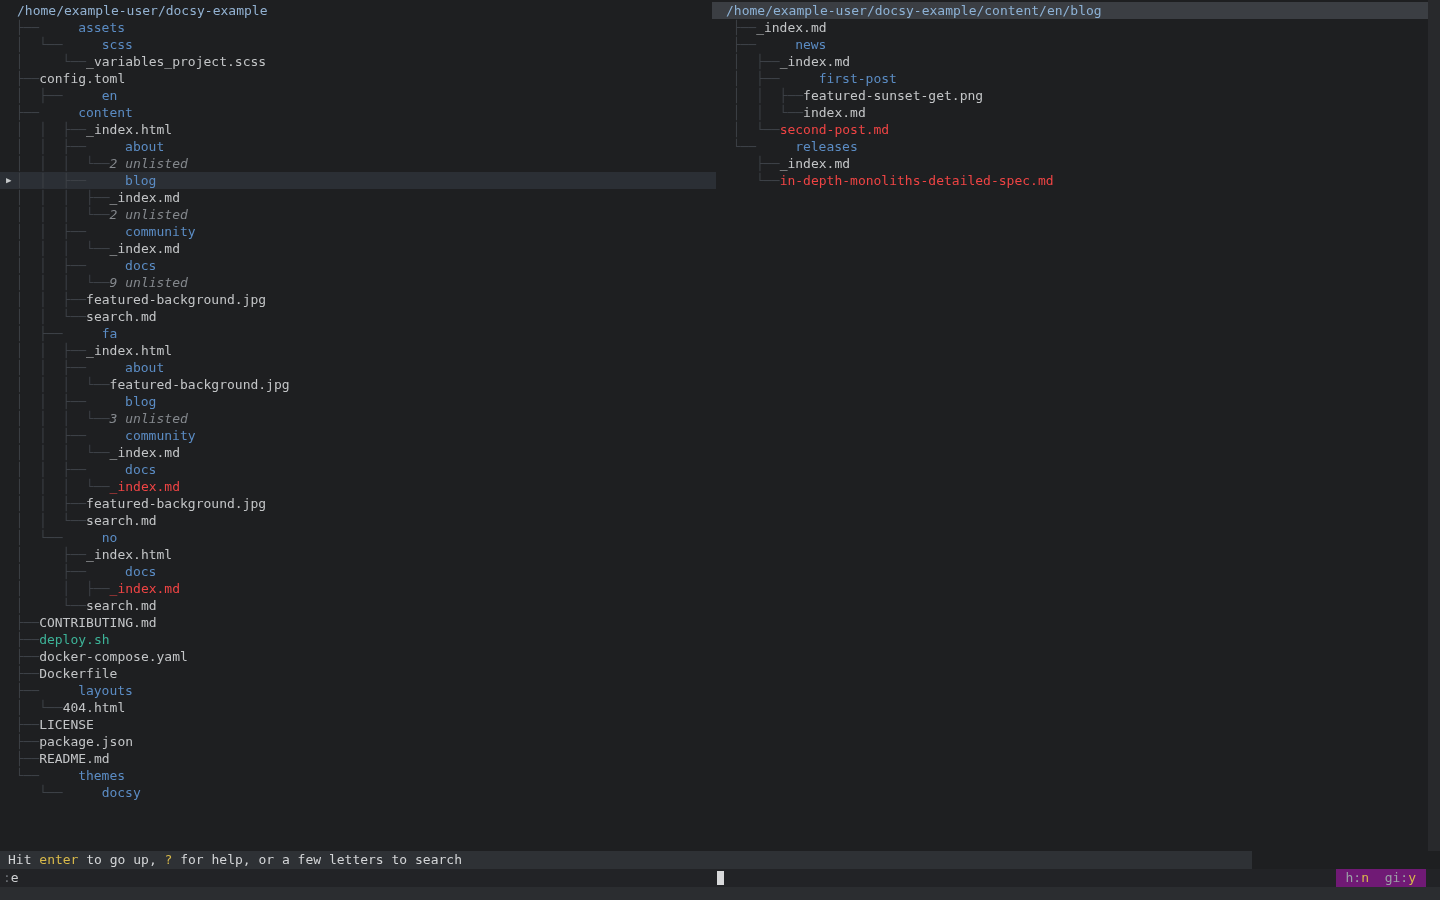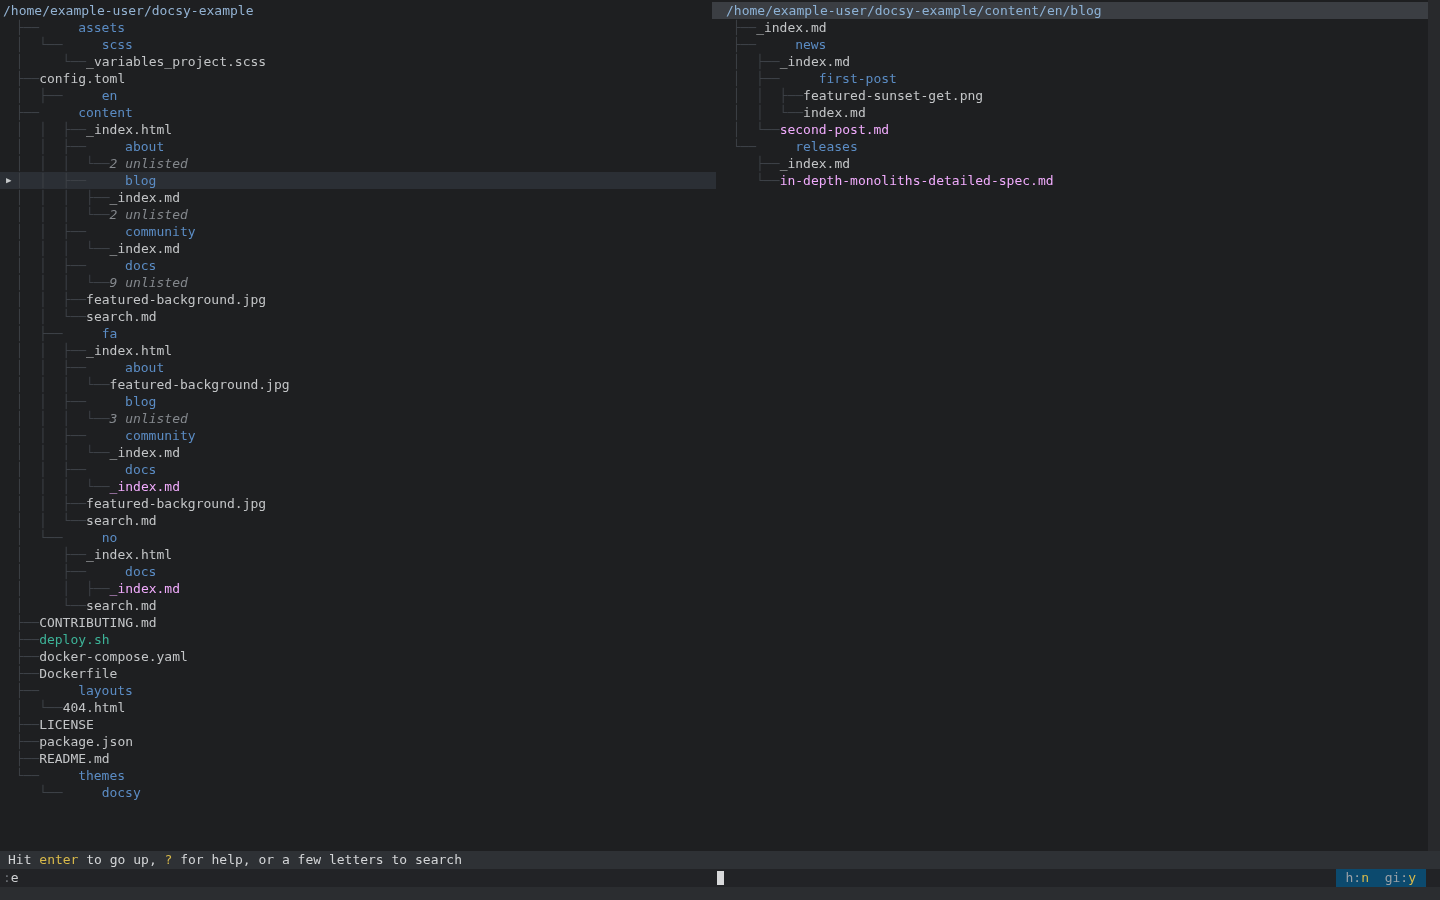--- a/index.html
+++ b/index.html
@@ -10,56 +10,56 @@
     font-size: 13px;
     overflow: hidden;
   }
   .screen { position: relative; width: 1440px; height: 900px; }
 
   .panel { position: absolute; top: 0; height: 851px; overflow: hidden; padding-top: 2px; }
   .panel.left  { left: 0;     width: 716px; }
   .panel.right { left: 712px; width: 716px; }
 
   .panel-header { height: 17px; line-height: 17px; white-space: pre; color: #93b2d2; }
-  .panel.left  .panel-header { padding-left: 3px; }
+  .panel.left  .panel-header { padding-left: 17px; }
   .panel.right .panel-header { padding-left: 14px; background: #3b3e43; color: #8db2d6; }
 
   .row { position: relative; height: 17px; line-height: 17px; white-space: pre; }
   .panel.right .row { padding-left: 5px; }
   .row.selected { background: #2b2f35; }
   .sel-arrow {
     position: absolute; left: 6px; top: 0;
     font-size: 9px; line-height: 17px; color: #c6c9cb;
   }
 
   .tree     { color: #3c4046; }
   .dir      { color: #5b8cc4; margin-left: 39px; }
   .file     { color: #c3c5c7; }
-  .mod      { color: #f0abfc; }
+  .mod      { color: #ef4444; }
   .exec     { color: #3db398; }
   .unlisted { color: #84888d; font-style: italic; }
 
   .scrollbar { position: absolute; right: 0; top: 0; width: 12px; height: 851px; background: #28292c; }
 
   .status-bar {
-    position: absolute; left: 0; top: 851px; width: 1440px; height: 18px;
+    position: absolute; left: 0; top: 851px; width: 1252px; height: 18px;
     background: #2e3135; line-height: 18px; padding-left: 8px;
     color: #d3d5d7; white-space: pre;
   }
   .status-bar .accent { color: #d9ba4a; }
   .status-bar .normal { color: #d3d5d7; }
 
   .input-bar { position: absolute; left: 0; top: 869px; width: 1440px; height: 18px; background: #222326; }
   .input-left { position: absolute; left: 3px; top: 0; line-height: 18px; white-space: pre; }
   .prompt { color: #6f7378; }
   .val    { color: #cfd1d3; }
   .cursor { position: absolute; left: 717px; top: 2px; width: 7px; height: 14px; background: #d8d9da; }
   .flags {
     position: absolute; right: 14px; top: 0; height: 18px;
-    background: #0c4a6e; padding: 0 10px; line-height: 18px; white-space: pre;
+    background: #701a75; padding: 0 10px; line-height: 18px; white-space: pre;
   }
   .flag-label { color: #9ba1a7; }
   .flag-value { color: #d9ba4a; }
   .flag-sep   { color: #9ba1a7; }
 
   .bottom-strip { position: absolute; left: 0; top: 887px; width: 1440px; height: 13px; background: #2b2d30; }
 </style>
 </head>
 <body>
 

